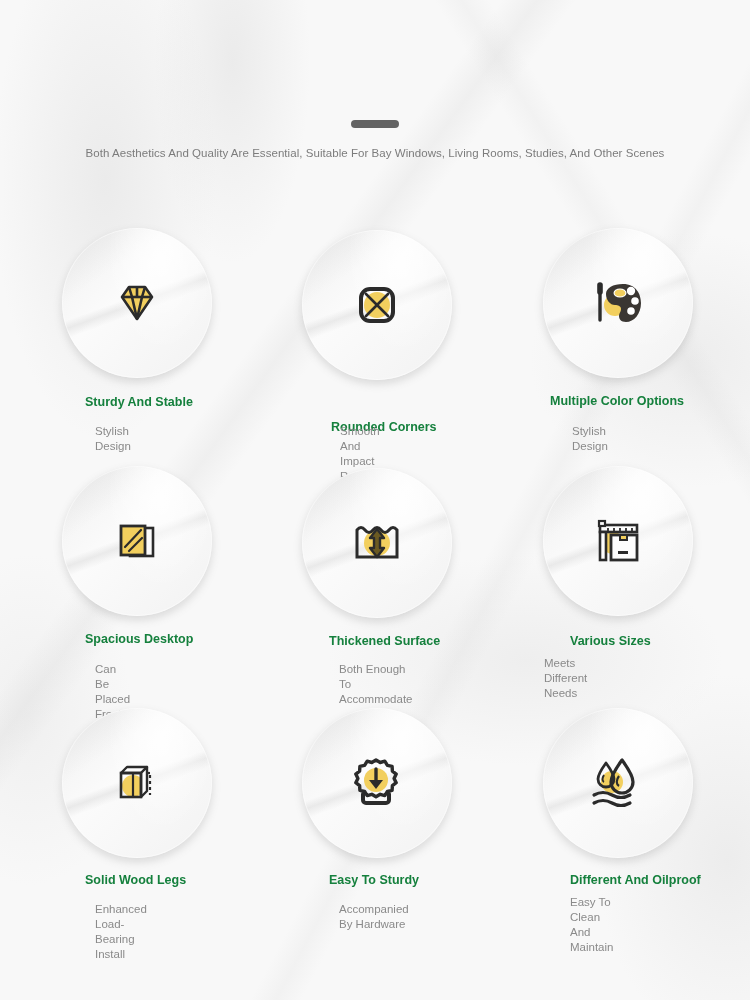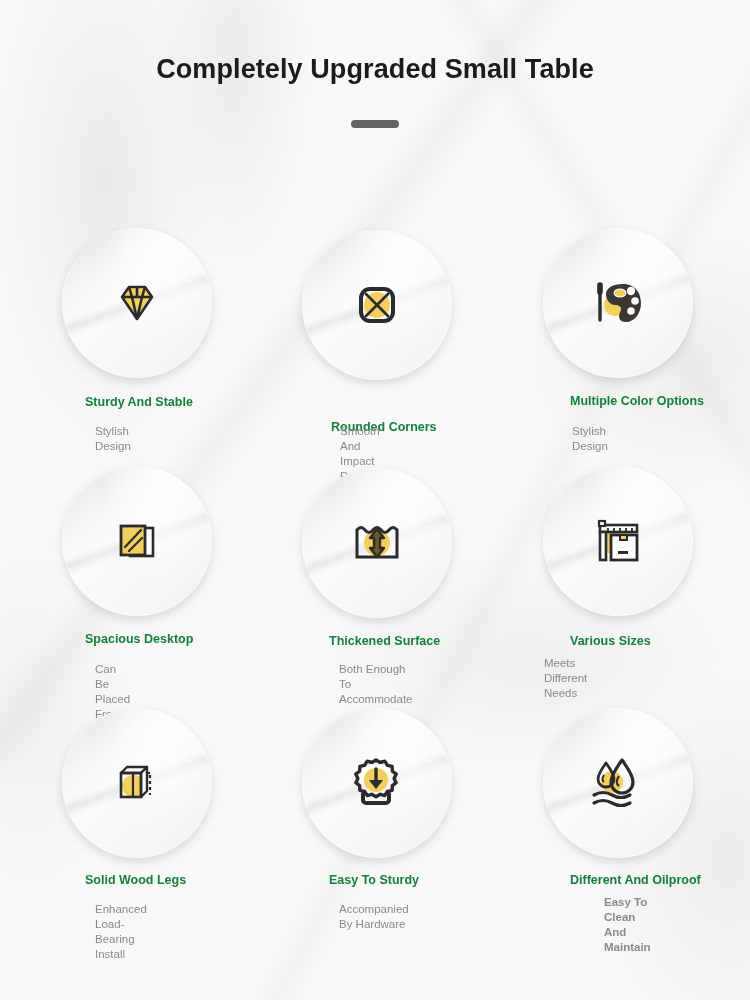--- a/index.html
+++ b/index.html
@@ -58,22 +58,22 @@
   .f-sub{ position:absolute; font-size:11.5px; color:#8a8a8a; line-height:15px; }
   .f-sub.wrap{ white-space:pre-line; }
 </style>
 </head>
 <body>
 
 <div class="marble"></div>
 
 <div class="page">
 
-  <div class="hero-title">Completely Upgraded Small Table</div>
   <div class="divider"></div>
+  <div class="hero-sub">Both Aesthetics And Quality Are Essential, Suitable For Bay Windows, Living Rooms, Studies, And Other Scenes</div>
 
   <div class="feature">
     <div class="circle" style="left:62px; top:228px;">
       <span>
         <svg width="60" height="60" viewBox="0 0 60 60">
           <path d="M15 24 L22 14 L38 14 L45 24 L30 46 Z" fill="#f2cf5e"></path>
           <g fill="none" stroke="#2b2b2b" stroke-width="2.6" stroke-linejoin="round">
             <path d="M15 24 L22 14 L38 14 L45 24 L30 46 Z"></path>
             <path d="M15 24 L45 24"></path>
               <path d="M22 14 L25 24 L30 46"></path>
@@ -117,21 +117,21 @@
             <circle cx="44" cy="39" r="3.8"></circle>
           </g>
           <ellipse cx="33" cy="21" rx="5.4" ry="3.6" fill="#f2cf5e"></ellipse>
           <g stroke="#2b2b2b" stroke-linecap="round">
             <path d="M13 20 L13 48" stroke-width="3.4"></path>
             <path d="M13 13 L13 20" stroke-width="5.6"></path>
           </g>
         </svg>
       </span>
     </div>
-    <div class="f-title" style="left:570px; top:394px;">Multiple Color Options</div>
+    <div class="f-title" style="left:550px; top:394px;">Multiple Color Options</div>
     <div class="f-sub" style="left:572px; top:424px;">Stylish Design</div>
   </div>
 
   <div class="feature">
     <div class="circle" style="left:62px; top:466px;">
       <span>
         <svg width="58" height="58" viewBox="0 0 58 58">
           <rect x="22" y="16" width="23" height="28" fill="#fdfdfd" stroke="#2b2b2b" stroke-width="2.6"></rect>
           <rect x="13" y="14" width="24" height="29" fill="#f2cf5e" stroke="#2b2b2b" stroke-width="2.8"></rect>
           <g stroke="#2b2b2b" stroke-width="2.2" stroke-linecap="round">
@@ -231,17 +231,17 @@
           <path d="M37 8 C37 8 26 23 26 30 a11 11 0 0 0 22 0 C48 23 37 8 37 8 Z" fill="none" stroke="#2b2b2b" stroke-width="3.2" stroke-linejoin="round"></path>
           <path d="M34 24 C31 28 31 32 34 34" fill="none" stroke="#2b2b2b" stroke-width="2.2"></path>
           <g fill="none" stroke="#2b2b2b" stroke-width="3.2" stroke-linecap="round">
             <path d="M9 43 q9 -5 18 0 q9 5 18 0"></path>
             <path d="M9 51 q9 -5 18 0 q9 5 18 0"></path>
           </g>
         </svg>
       </span>
     </div>
     <div class="f-title" style="left:570px; top:873px;">Different And Oilproof</div>
-    <div class="f-sub wrap" style="left:604px; top:895px;font-weight:bold;">Easy To Clean And
+    <div class="f-sub wrap" style="left:570px; top:895px;">Easy To Clean And
 Maintain</div>
   </div>
 
 </div>
 
 </body></html>

